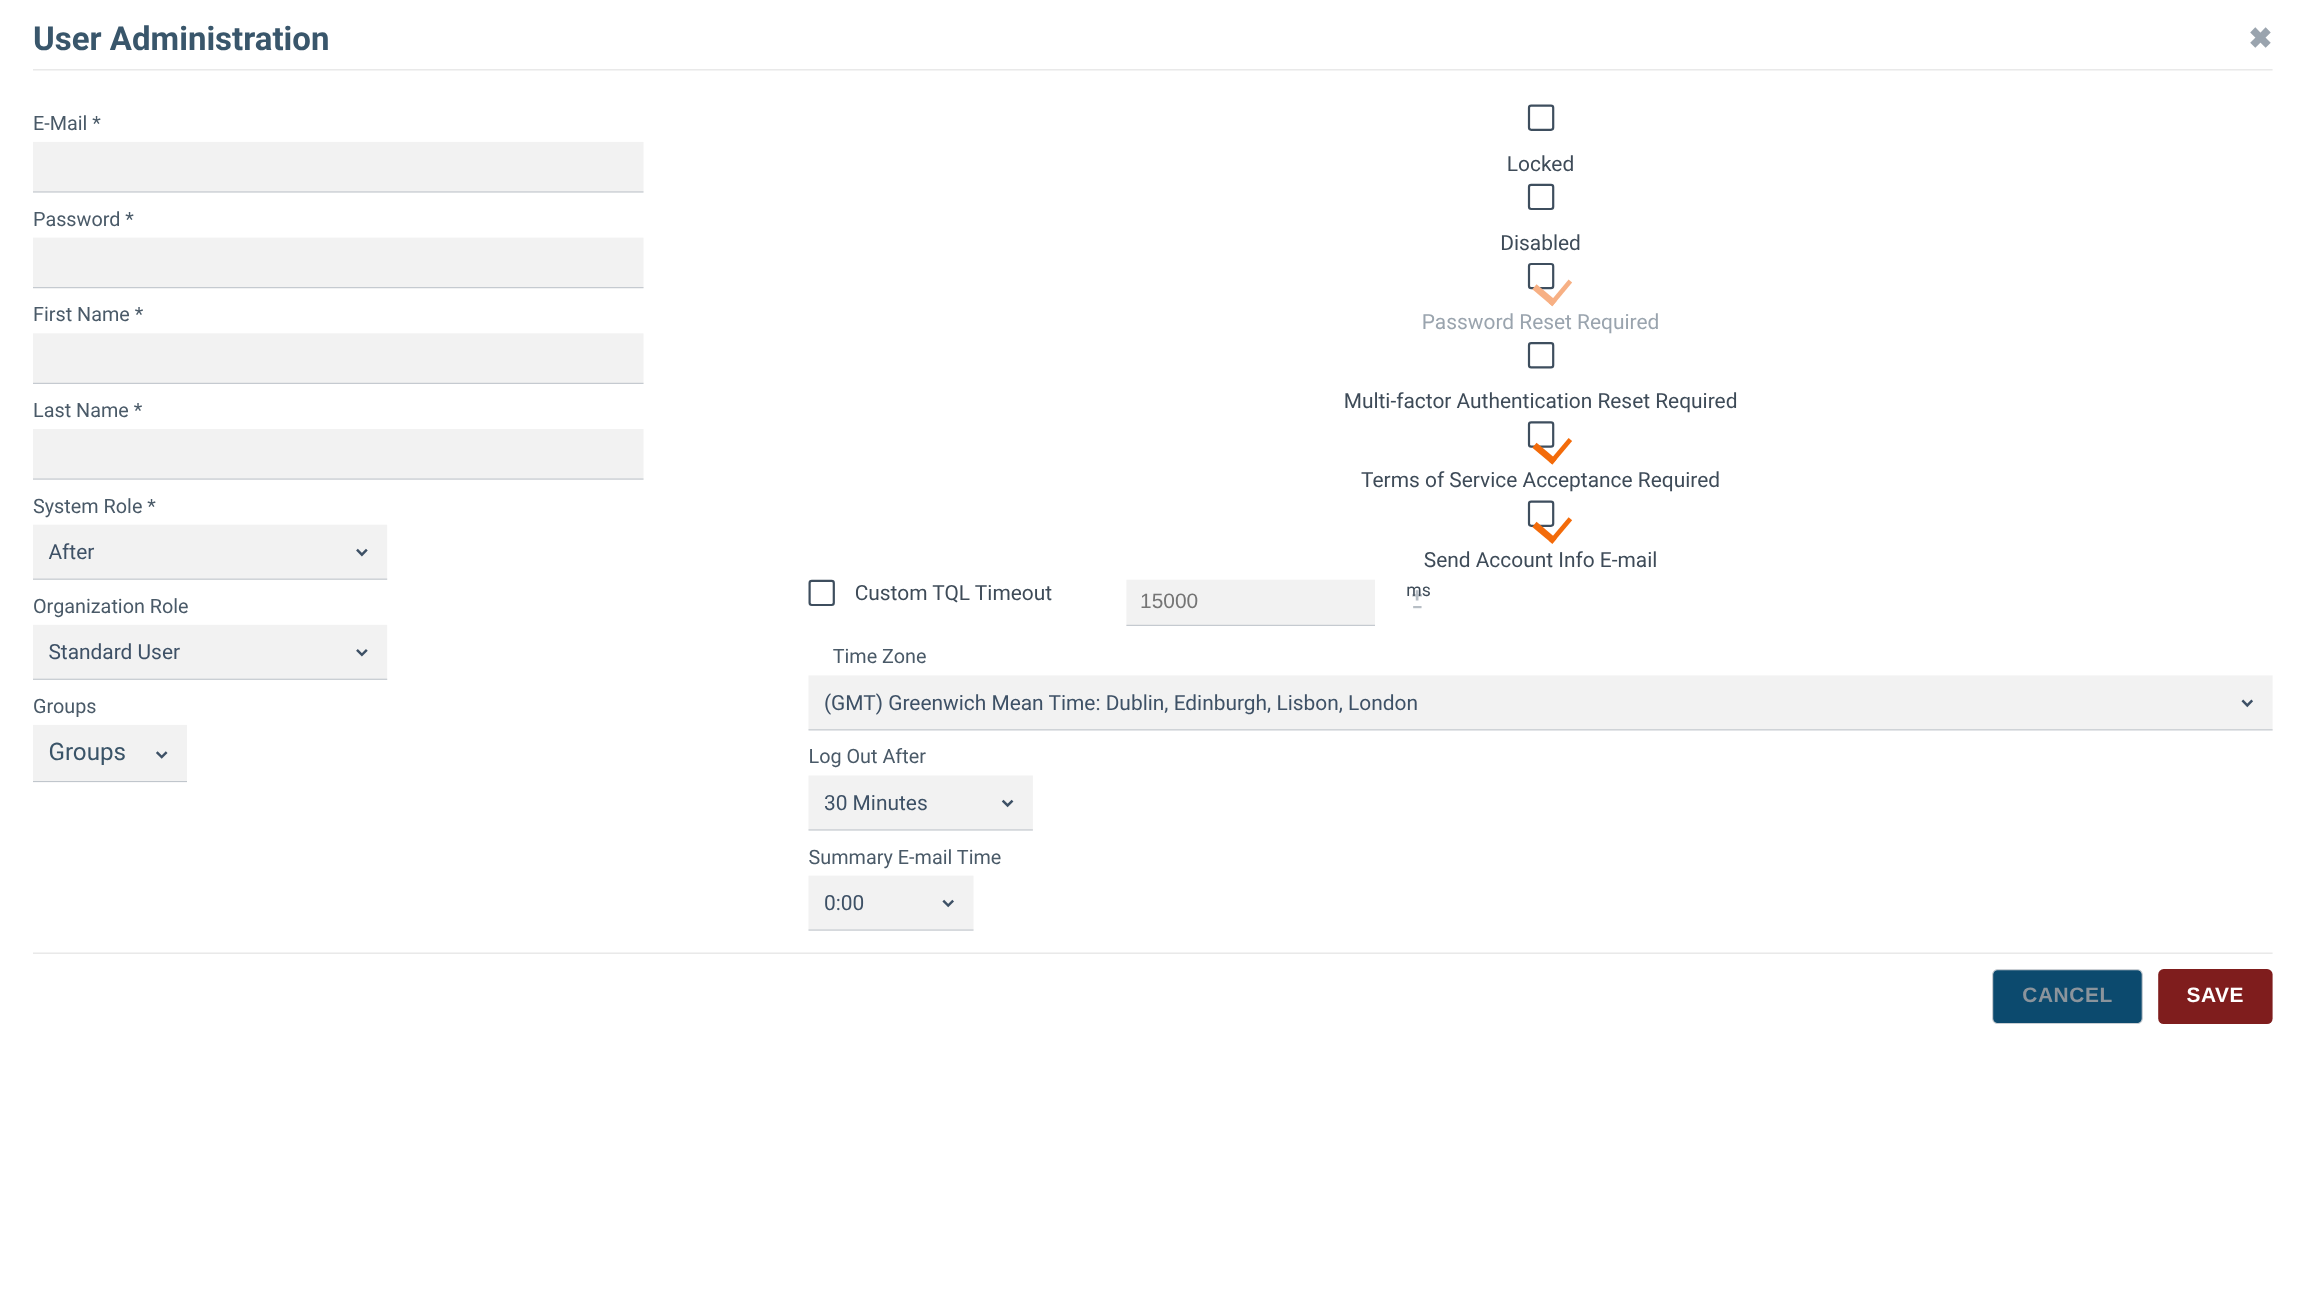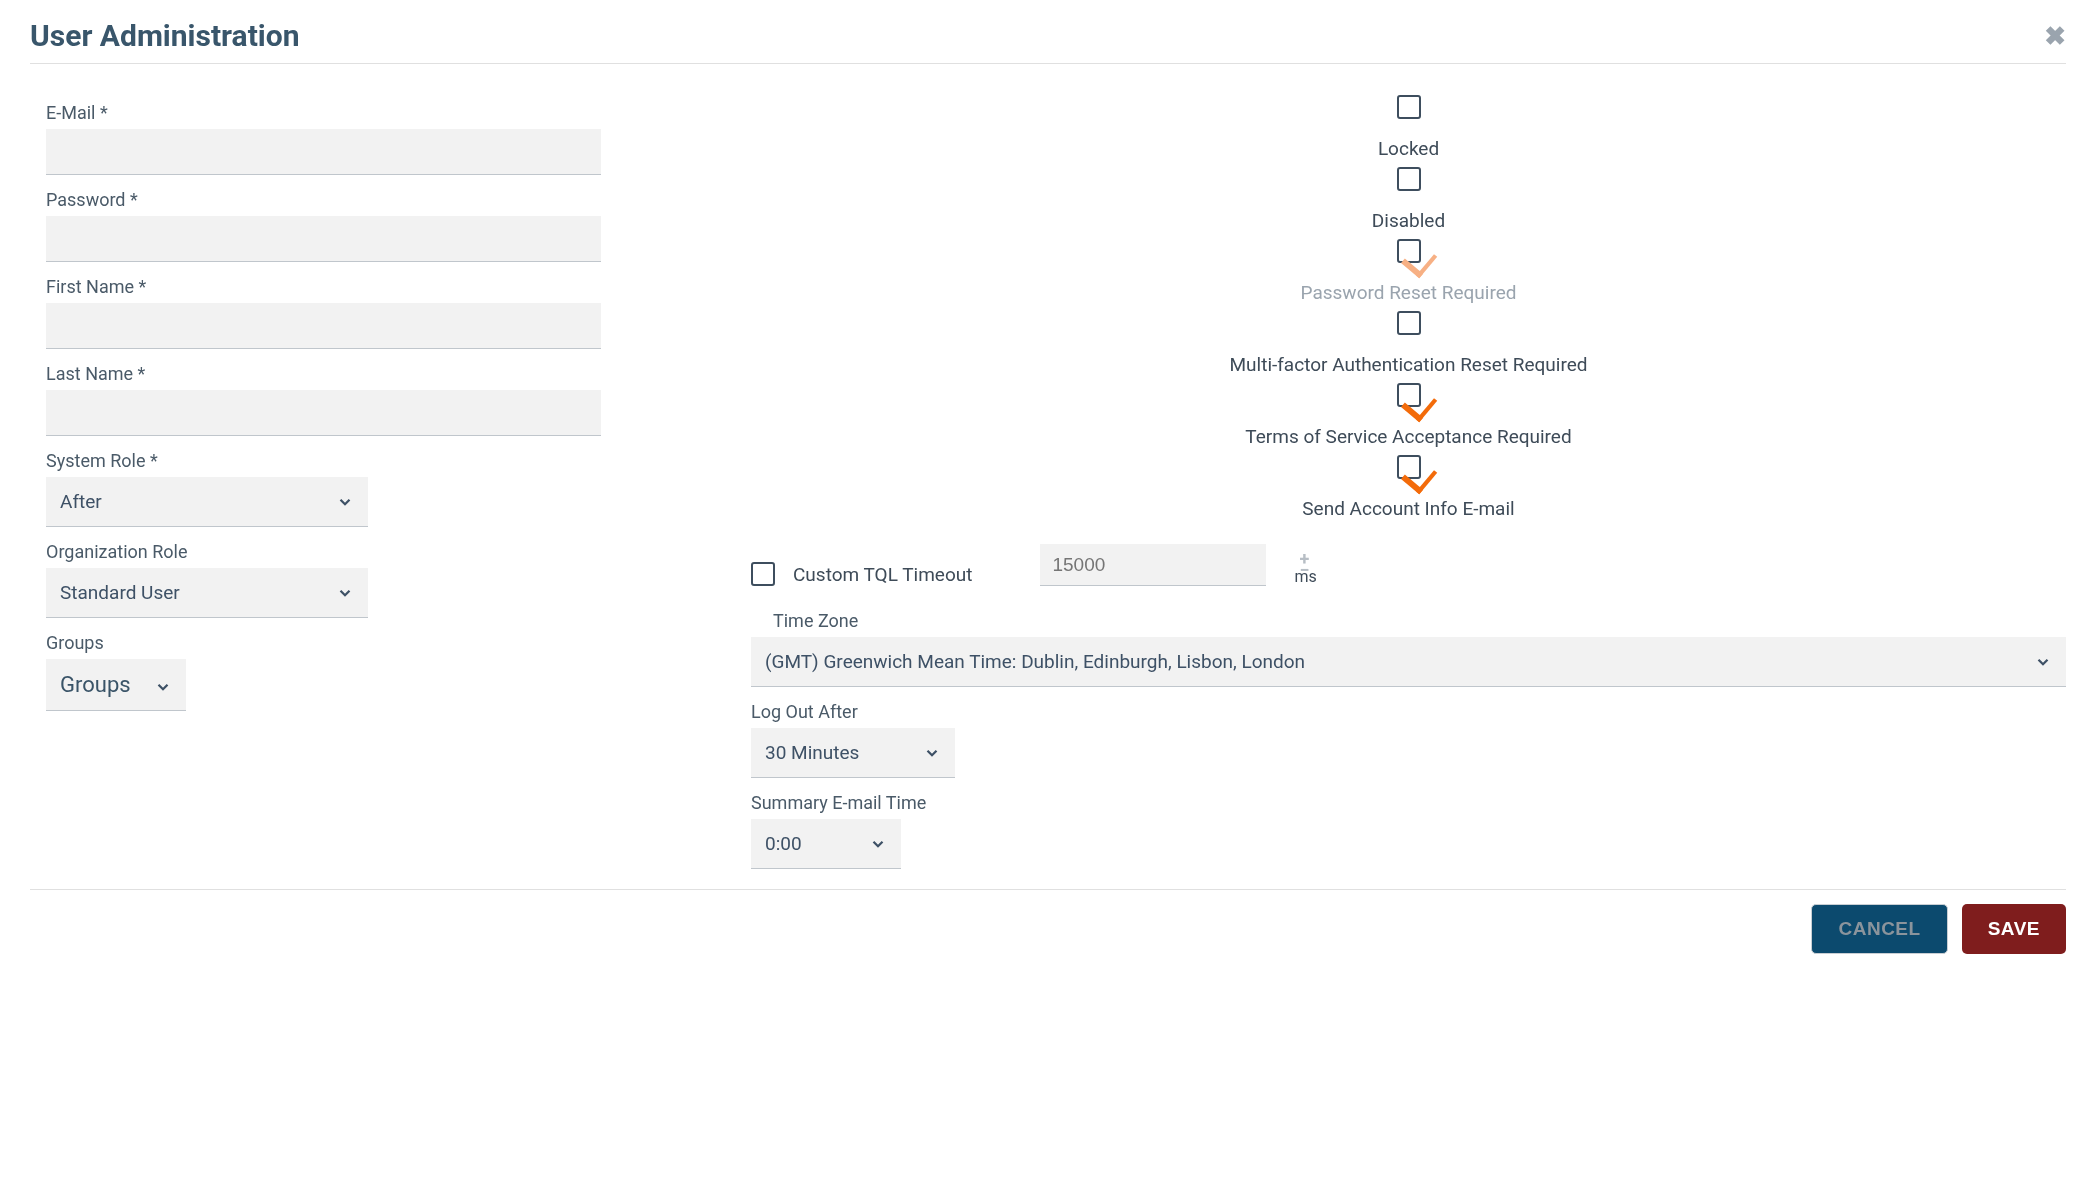--- a/index.html
+++ b/index.html
@@ -35,21 +35,21 @@
     font-weight: 700;
     cursor: pointer;
     line-height: 1;
   }
   .columns {
     display: flex;
     gap: 150px;
     border-bottom: 1px solid #e0e0e0;
     padding-bottom: 20px;
   }
-  .col-left { width: 555px; margin-left: 16px; }
+  .col-left { width: 555px; }
   .col-right { flex: 1; }
 
   .field-label {
     display: block;
     font-size: 18px;
     color: #4a5a68;
     margin-bottom: 6px;
     margin-top: 14px;
   }
   .text-input {
@@ -115,21 +115,21 @@
     transform: rotate(40deg) scaleX(0.7);
     transform-origin: left bottom;
   }
   .cbox.checked.faded::after {
     border-right-color: #f7b084;
     border-bottom-color: #f7b084;
   }
   .check-label { font-size: 19px; color: #3e4b58; }
   .check-label.disabled { color: #9aa4ae; }
 
-  .tql-row { display:flex; align-items:flex-end; gap:18px; margin:24px 0; }
+  .tql-row { display:flex; align-items:flex-start; gap:18px; margin:7px 0; }
   .tql-input-wrap {
     margin-left: 50px;
     display: flex;
     align-items: center;
     background: #f2f2f2;
     border-bottom: 1px solid #c0c6cc;
     height: 42px;
     width: 226px;
     padding: 0 10px;
     color: #b7bec5;

